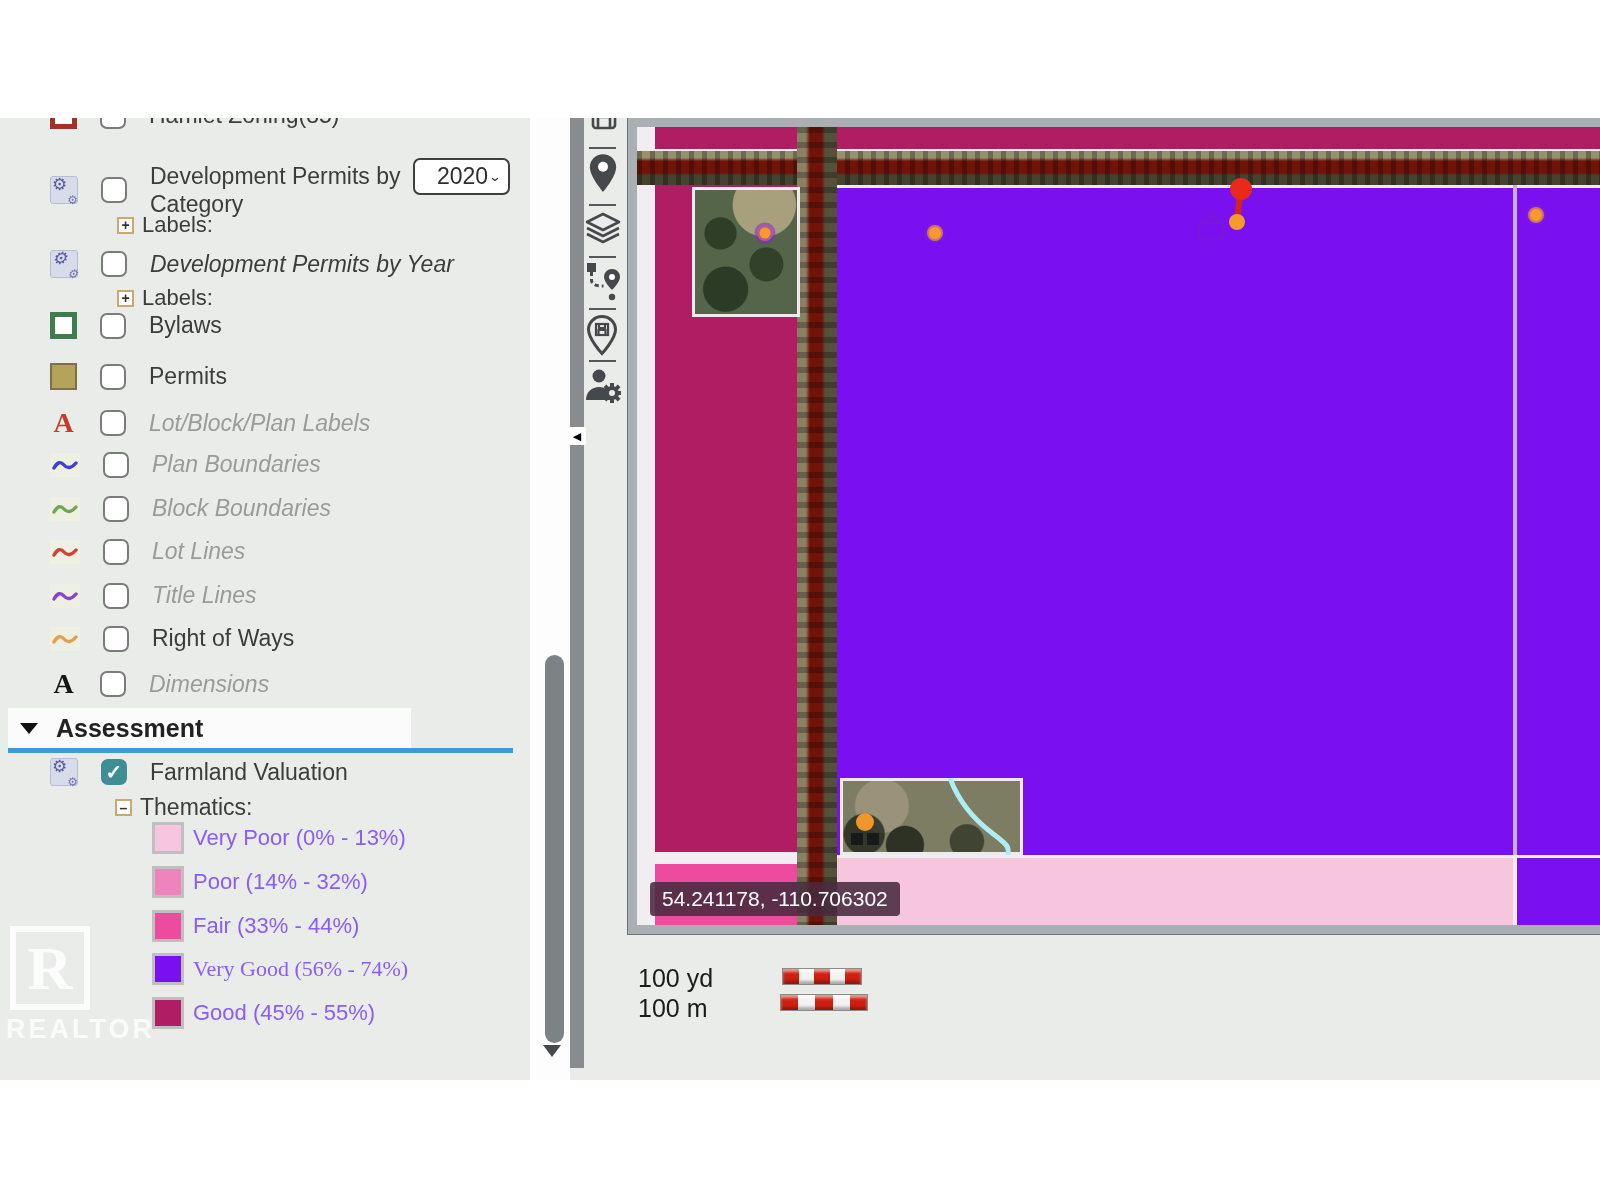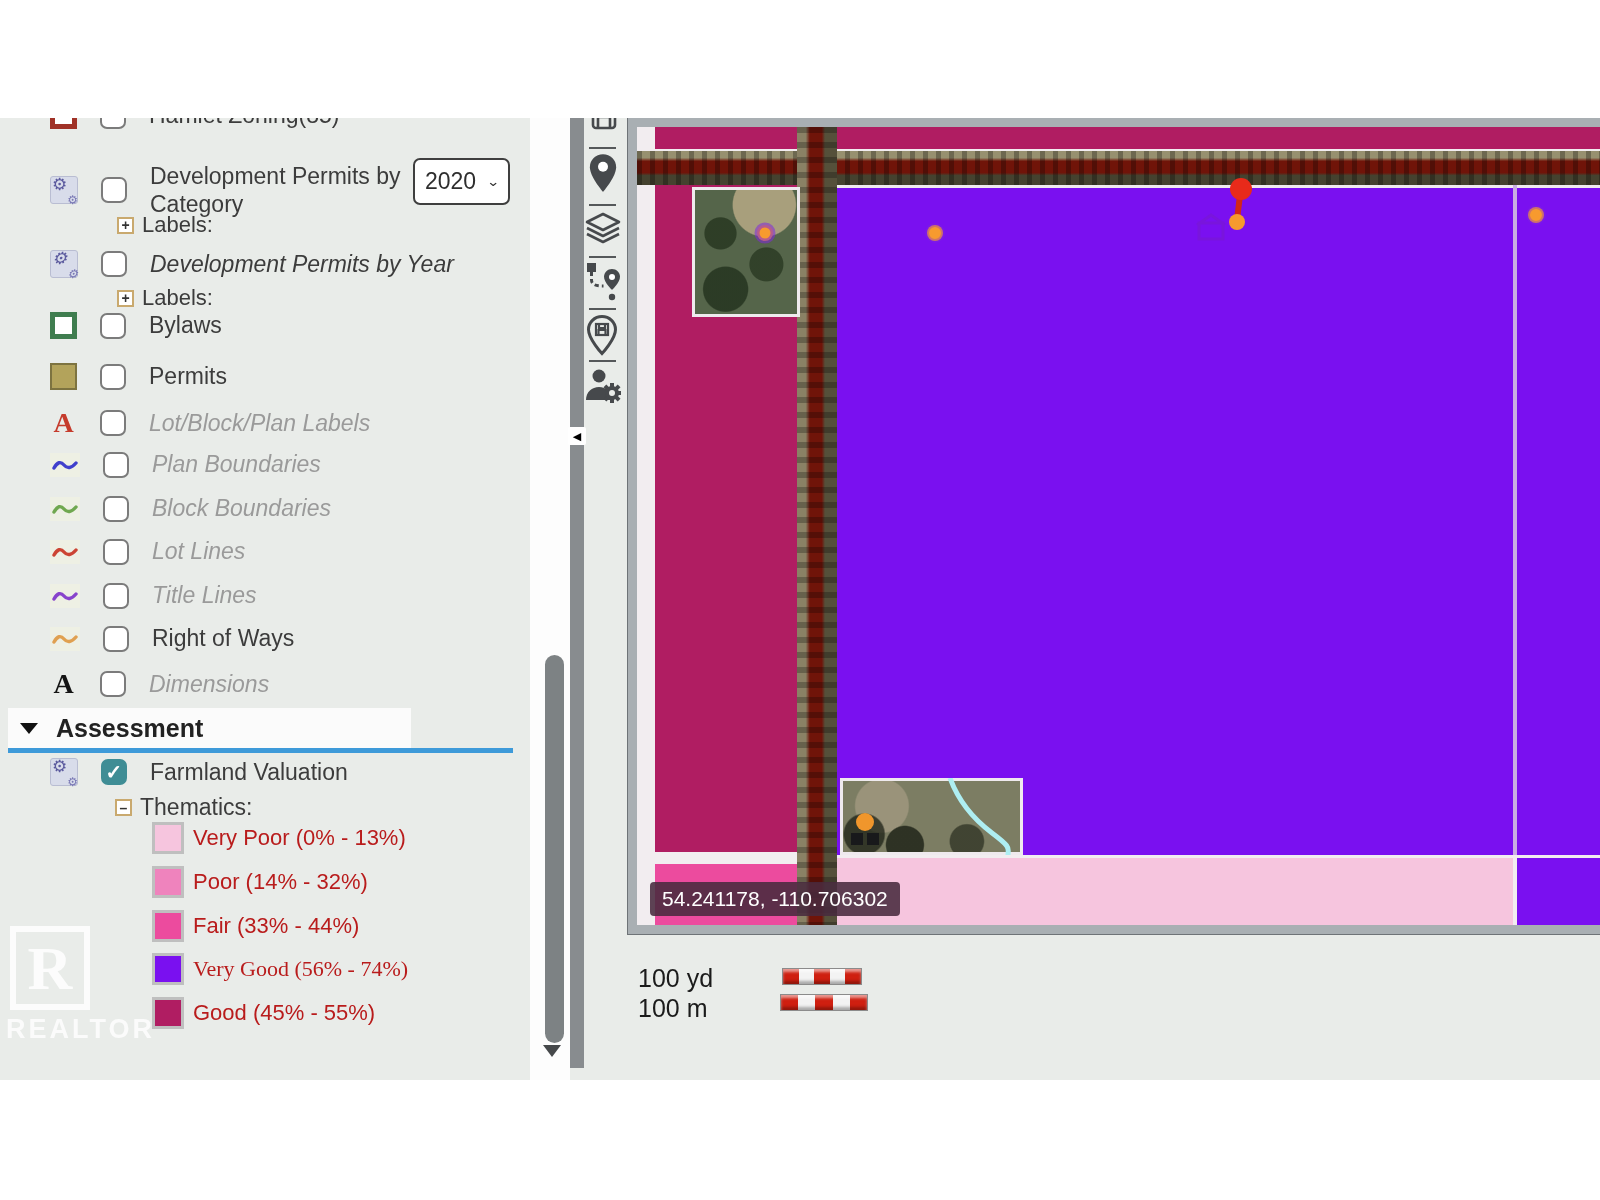--- a/index.html
+++ b/index.html
@@ -22,36 +22,36 @@
   .letterA.red{color:#c53b2c;}
   .letterA.black{color:#141414;}
   .wavechip{width:30px;height:24px;background:#eef0e4;display:flex;align-items:center;justify-content:center;flex:0 0 auto;}
   .gearchip{width:26px;height:26px;background:#d8dcea;border:1px solid #b9bdd2;border-radius:3px;position:relative;flex:0 0 auto;}
   .gearchip:before{content:"⚙";position:absolute;left:1px;top:-3px;font-size:17px;color:#5b5a9e;}
   .gearchip:after{content:"⚙";position:absolute;right:-1px;bottom:-4px;font-size:12px;color:#7a79b5;}
   .subrow{position:absolute;display:flex;align-items:center;gap:8px;}
   .pmbox{width:17px;height:17px;border:2px solid #c9a96e;background:#fff;box-sizing:border-box;
          display:flex;align-items:center;justify-content:center;font-size:14px;line-height:1;color:#333;font-weight:bold;}
   .subrow .lbl{font-size:22px;color:#3c3c3c;text-align:right;}
-  .select{position:absolute;left:413px;width:97px;height:47px;border:2px solid #3f3f3f;border-radius:7px;background:#fff;
-          box-sizing:border-box;display:flex;align-items:center;justify-content:space-between;padding:0 8px 0 10px;
+  .select{position:absolute;left:413px;width:97px;height:37px;border:2px solid #3f3f3f;border-radius:7px;background:#fff;
+          box-sizing:border-box;display:flex;align-items:center;justify-content:space-between;padding:0 8px 0 22px;
           font-size:23px;color:#2e2e2e;}
   .select .chev{font-size:16px;color:#2e2e2e;transform:scaleY(.8);}
   .twoline{line-height:1.22;white-space:normal !important;width:272px;}
 
   
   .assess{position:absolute;left:8px;top:590px;width:403px;height:40px;background:#fbfbfb;
           display:flex;align-items:center;gap:18px;padding-left:12px;box-sizing:border-box;}
   .assess .tri{width:0;height:0;border-left:9px solid transparent;border-right:9px solid transparent;border-top:11px solid #111;}
   .assess .lbl{font-size:25px;font-weight:600;color:#222;}
   .assess-underline{position:absolute;left:8px;top:630px;width:505px;height:5px;background:var(--accent-blue,#3e9ad9);}
 
   .legendrow{position:absolute;display:flex;align-items:center;gap:9px;}
   .swatch{width:26px;height:26px;border:3px solid #bfbfbf;box-sizing:content-box;flex:0 0 auto;}
-  .legendrow .lbl{font-size:22px;color:#b91c1c;white-space:nowrap;}
+  .legendrow .lbl{font-size:22px;color:#8b5cf6;white-space:nowrap;}
 
   
   .wm-logo{position:absolute;left:10px;top:808px;width:80px;height:84px;border:6px solid rgba(255,255,255,.85);box-sizing:border-box;
            display:flex;align-items:center;justify-content:center;}
   .wm-logo span{font-family:"Liberation Serif",serif;font-weight:bold;font-size:62px;color:rgba(255,255,255,.85);}
   .wm-text{position:absolute;left:6px;top:896px;font-size:27px;letter-spacing:3px;color:rgba(255,255,255,.8);font-weight:bold;}
 
   
   .gutter{position:absolute;left:530px;top:0;width:40px;height:962px;background:#fdfdfd;}
   .thumb{position:absolute;left:545px;top:537px;width:19px;height:388px;background:#7d8284;border-radius:10px;}

